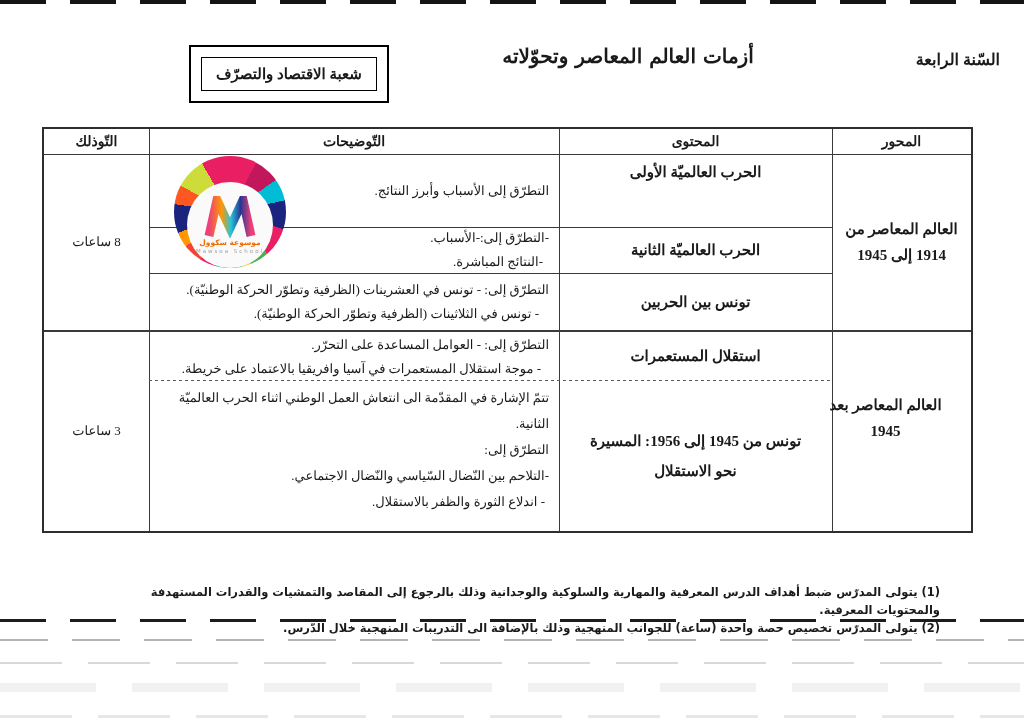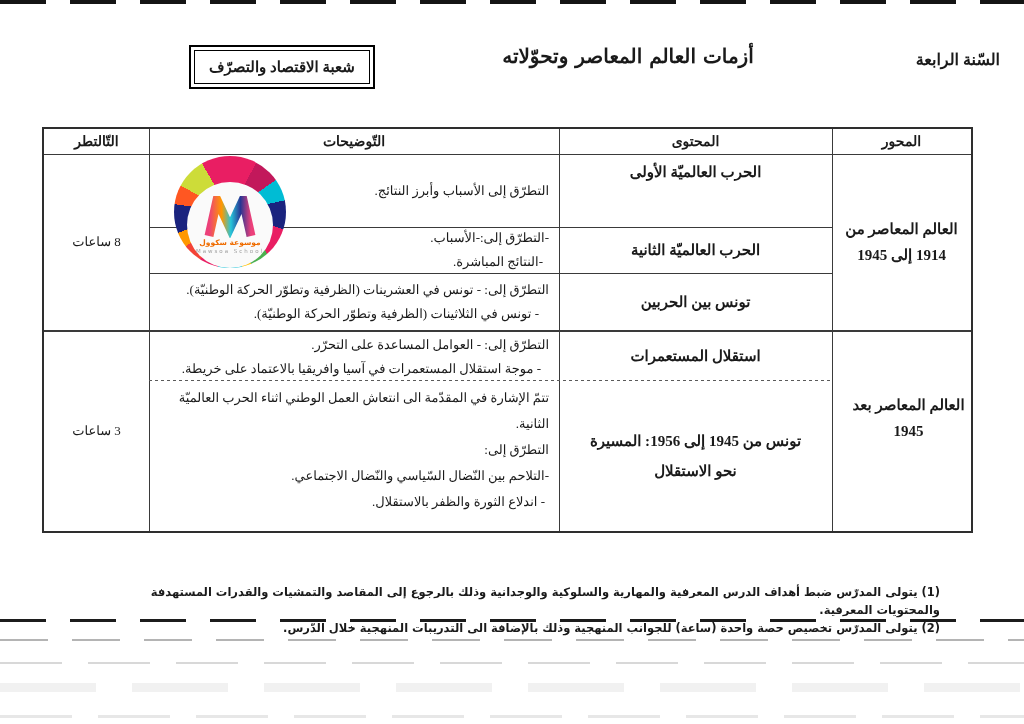--- a/index.html
+++ b/index.html
@@ -16,21 +16,21 @@
   .dash-b3    {top:662px;height:2px;background:repeating-linear-gradient(to right,#d8d8d8 0 62px,transparent 62px 88px);}
   .dash-b4    {top:683px;height:9px;background:repeating-linear-gradient(to right,#f1f1f1 0 96px,transparent 96px 132px);}
   .dash-b5    {top:715px;height:3px;background:repeating-linear-gradient(to right,#e7e7e7 0 72px,transparent 72px 98px);}
   
   .year-label{position:absolute;top:50px;right:24px;font-size:16px;font-weight:bold;}
   .course-title{
     position:absolute;top:44px;left:500px;width:256px;text-align:center;
     font-size:20px;font-weight:900;letter-spacing:-0.5px;
     font-family:"DejaVu Serif","Liberation Serif",serif;
   }
-  .section-box{position:absolute;top:45px;left:189px;border:2px solid #000;padding:3px;background:#fff;text-align:right;}
+  .section-box{position:absolute;top:45px;left:189px;border:2px solid #000;padding:10px;background:#fff;text-align:right;}
   .section-box-inner{border:1px solid #000;padding:7px 14px;font-size:15px;font-weight:bold;white-space:nowrap;}
   
   .tbl{position:absolute;left:42px;top:127px;width:931px;height:406px;border:2px solid #2e2e2e;box-sizing:border-box;}
   .vline,.hline{position:absolute;background:#3a3a3a;}
   .cell{position:absolute;box-sizing:border-box;display:flex;flex-direction:column;justify-content:center;}
   .cell.center{align-items:center;text-align:center;}
   .cell.topalign{justify-content:flex-start;}
   .hdr{font-size:14px;font-weight:bold;}
   .content-cell{font-size:15px;font-weight:bold;line-height:24px;padding:0 6px;}
   .axis-cell{font-size:15px;font-weight:bold;line-height:26px;}
@@ -79,21 +79,21 @@
   <div class="vline" style="left:788px;top:0;width:1px;height:402px;"></div>
   <div class="hline" style="left:0;top:25px;width:927px;height:1px;"></div>
   <div class="hline" style="left:105px;top:98px;width:683px;height:1px;"></div>
   <div class="hline" style="left:105px;top:144px;width:683px;height:1px;"></div>
   <div class="hline" style="left:0;top:201px;width:927px;height:2px;"></div>
   <div class="dashed-div" style="left:105px;top:251px;width:683px;"></div>
 
   <div class="cell center hdr" style="left:788px;top:0;width:139px;height:25px;">المحور</div>
   <div class="cell center hdr" style="left:515px;top:0;width:273px;height:25px;">المحتوى</div>
   <div class="cell center hdr" style="left:105px;top:0;width:410px;height:25px;">التّوضيحات</div>
-  <div class="cell center hdr" style="left:0;top:0;width:105px;height:25px;">التّالتطر</div>
+  <div class="cell center hdr" style="left:0;top:0;width:105px;height:25px;">التّوذلك</div>
 
   <div class="cell center axis-cell" style="left:788px;top:25px;width:139px;height:176px;">
     <div>العالم المعاصر من</div>
     <div>1914 إلى 1945</div>
   </div>
   <div class="cell center timing-cell" style="left:0;top:25px;width:105px;height:176px;">8 ساعات</div>
 
   <div class="cell center topalign content-cell" style="left:515px;top:25px;width:273px;height:73px;padding-top:6px;">الحرب العالميّة الأولى</div>
   <div class="cell center content-cell" style="left:515px;top:98px;width:273px;height:46px;text-align:center;">الحرب العالميّة الثانية</div>
   <div class="cell center content-cell" style="left:515px;top:144px;width:273px;height:57px;">تونس بين الحربين</div>
@@ -103,21 +103,21 @@
   </div>
   <div class="cell expl-cell" style="left:105px;top:98px;width:410px;height:46px;">
     <div>-التطرّق إلى:-الأسباب.</div>
     <div style="padding-right:6px;">-النتائج المباشرة.</div>
   </div>
   <div class="cell expl-cell" style="left:105px;top:144px;width:410px;height:57px;">
     <div>التطرّق إلى: - تونس في العشرينات (الظرفية وتطوّر الحركة الوطنيّة).</div>
     <div style="padding-right:10px;">- تونس في الثلاثينات (الظرفية وتطوّر الحركة الوطنيّة).</div>
   </div>
 
-  <div class="cell center axis-cell" style="left:795px;top:201px;width:139px;height:175px;">
+  <div class="cell center axis-cell" style="left:772px;top:201px;width:139px;height:175px;">
     <div>العالم المعاصر بعد</div>
     <div>1945</div>
   </div>
   <div class="cell center timing-cell" style="left:0;top:201px;width:105px;height:201px;">3 ساعات</div>
 
   <div class="cell center topalign content-cell" style="left:515px;top:215px;width:273px;height:50px;">استقلال المستعمرات</div>
   <div class="cell center content-cell" style="left:515px;top:251px;width:273px;height:151px;line-height:30px;padding:0 30px;">تونس من 1945 إلى 1956: المسيرة نحو الاستقلال</div>
 
   <div class="cell expl-cell topalign" style="left:105px;top:201px;width:410px;height:50px;padding-top:3px;">
     <div>التطرّق إلى: - العوامل المساعدة على التحرّر.</div>

